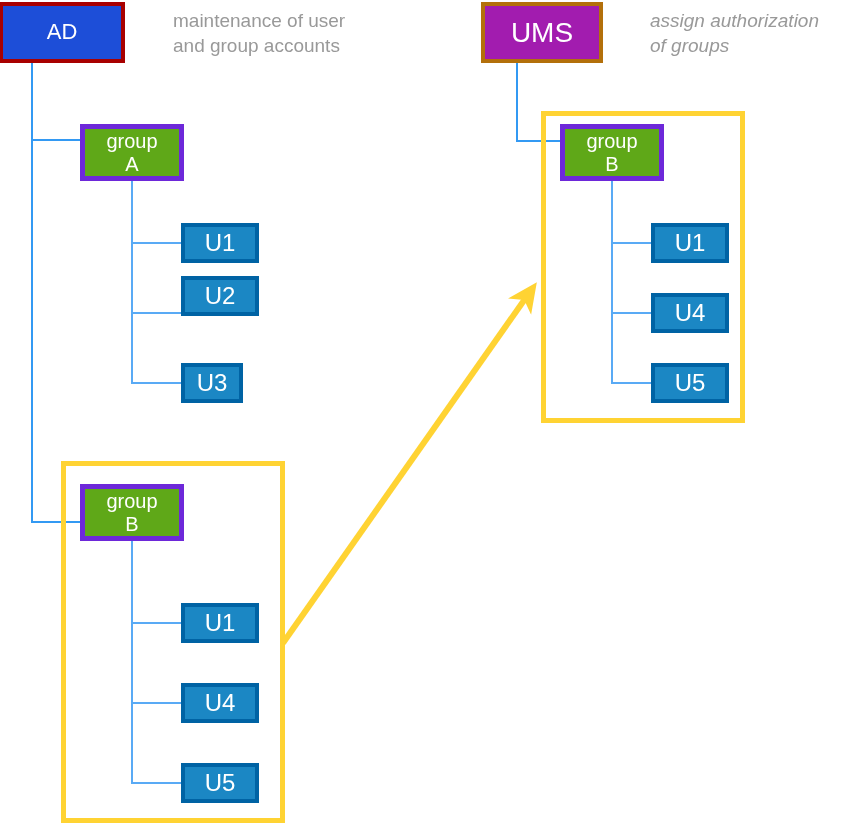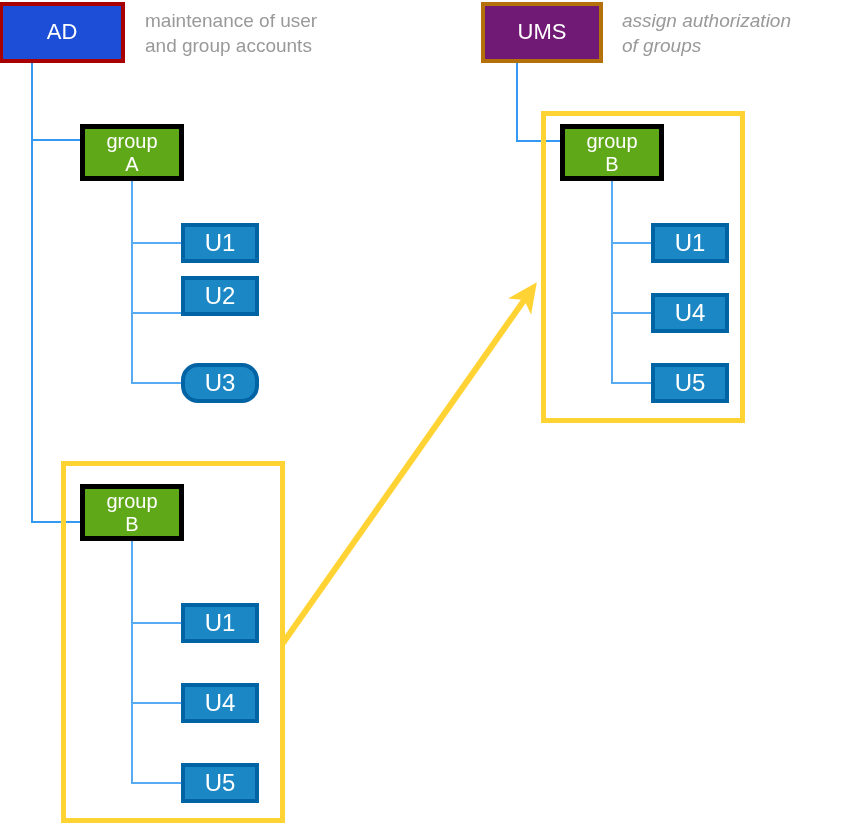--- a/index.html
+++ b/index.html
@@ -29,43 +29,44 @@
     white-space: pre-line;
     z-index: 5;
   }
 
   .node-ad {
     background: #1d4ed8;
     border: 4px solid #a80000;
     font-size: 22px;
   }
   .node-ums {
-    background: #701a75;
+    background: #a21caf;
     border: 4px solid #b3700b;
-    font-size: 22px;
+    font-size: 28px;
   }
   .node-group {
     background: #5fa818;
-    border: 5px solid #000000;
+    border: 5px solid #6d28d9;
     font-size: 20px;
   }
   .node-user {
     background: #1b87c4;
     border: 4px solid #0063a4;
     font-size: 24px;
   }
 
   
   .caption {
     position: absolute;
     color: #999999;
     font-size: 19px;
     line-height: 1.32;
     white-space: pre-line;
     z-index: 4;
+    margin-left: 28px;
   }
 
   
   .conn {
     position: absolute;
     background: #3399f3;
     z-index: 1;
   }
   .conn-h { height: 2px; }
   .conn-v { width: 2px; }
@@ -135,21 +136,21 @@
   <div class="node node-ad" style="left:-1px; top:2px; width:126px; height:61px;">AD</div>
 
   <div class="caption" style="left:145px; top:8px; width:220px;">maintenance of user
 and group accounts</div>
 
   <div class="node node-group" style="left:80px; top:124px; width:104px; height:57px;">group
 A</div>
 
   <div class="node node-user" style="left:181px; top:223px; width:78px; height:40px;">U1</div>
   <div class="node node-user" style="left:181px; top:276px; width:78px; height:40px;">U2</div>
-  <div class="node node-user" style="left:181px; top:363px; width:78px; height:40px;border-radius:17px;">U3</div>
+  <div class="node node-user" style="left:181px; top:363px; width:62px; height:40px;">U3</div>
 
   <div class="node node-group" style="left:80px; top:484px; width:104px; height:57px;">group
 B</div>
 
   <div class="node node-user" style="left:181px; top:603px; width:78px; height:40px;">U1</div>
   <div class="node node-user" style="left:181px; top:683px; width:78px; height:40px;">U4</div>
   <div class="node node-user" style="left:181px; top:763px; width:78px; height:40px;">U5</div>
 
   <div class="node node-ums" style="left:481px; top:2px; width:122px; height:61px;">UMS</div>
 

